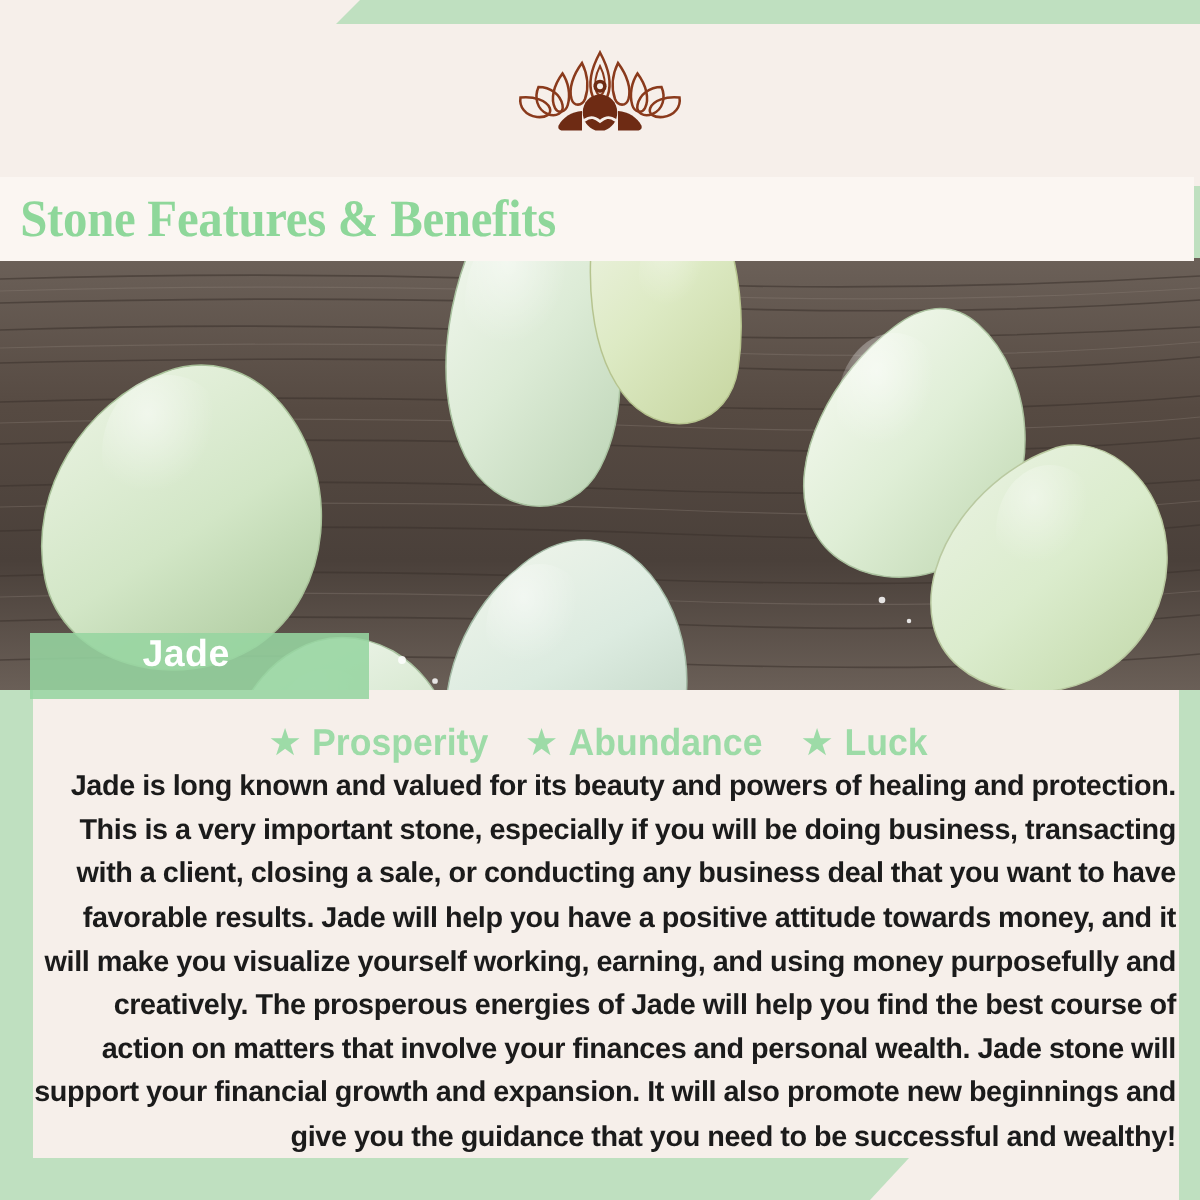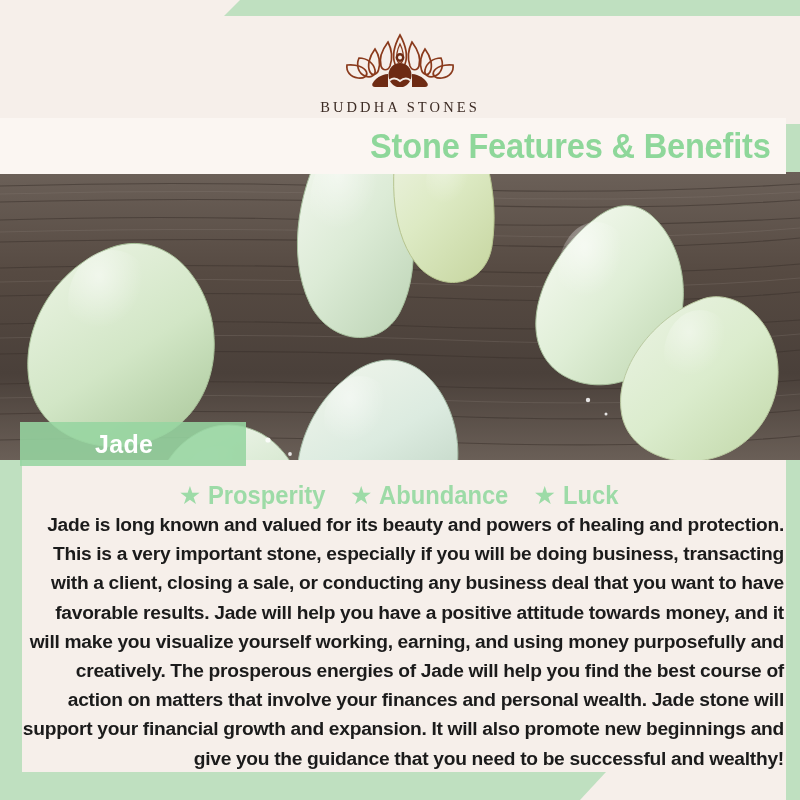--- a/index.html
+++ b/index.html
@@ -49,42 +49,43 @@
   }
   .logo-mark { width:150px; height:62px; display:block; }
   .logo-word{
     font-family:"Liberation Serif", serif;
     font-size:14.5px; letter-spacing:3.1px; color:#3c2b24;
     margin-top:7px; font-weight:400; white-space:nowrap;
   }
 
   
   #title-band{
-    position:absolute; top:118px; left:0; right:14px; height:56px;
-    z-index:3; display:flex; align-items:center; justify-content:flex-end;
+    position:absolute; top:118px; left:0; right:4px; height:56px;
+    z-index:3; display:flex; align-items:center; justify-content:flex-start;
     background:#fbf6f2;
+    font-family:Liberation Serif, serif;
   }
   #page-title{
     font-size:35px; font-weight:bold; color:#8ed79a;
     letter-spacing:-0.2px; white-space:nowrap;
     transform:scaleX(0.93); transform-origin:center;
   }
 
   
   #stone-photo{
     position:absolute; top:172px; left:0; width:800px; height:288px;
     z-index:1; overflow:hidden; background:#5d5148;
   }
   #stone-photo svg{ display:block; width:100%; height:100%; }
 
   
   #jade-label-bar{
     position:absolute; left:20px; top:422px; width:226px; height:44px;
     background:rgba(150,213,160,0.88);
-    z-index:4; display:flex; align-items:center;
+    z-index:4; display:flex; 
   }
   #jade-label-text{
     color:#ffffff; font-size:25px; font-weight:bold;
     letter-spacing:0.3px; margin-left:75px;
   }
 
   
   #benefits-row{
     position:absolute; top:477px; left:0; right:0; height:36px; z-index:4;
     display:flex; align-items:center; justify-content:center; gap:18px;
@@ -138,21 +139,20 @@
           <path d="M75 33 C68.5 33 63.5 38.2 63.5 45 C63.5 50.6 67 55.2 72 57 L78 57 C83 55.2 86.5 50.6 86.5 45 C86.5 38.2 81.5 33 75 33 Z"></path>
           <path d="M63 44 C56 44.5 50 48.5 47.5 53.5 C46.6 55.4 47.8 57 50 57 L63 57 Z"></path>
           <path d="M87 44 C94 44.5 100 48.5 102.5 53.5 C103.4 55.4 102.2 57 100 57 L87 57 Z"></path>
         </g>
         <g fill="none" stroke="#f6efea" stroke-width="1.9" stroke-linecap="round">
           <path d="M65 50 C69 47 72 48.5 75 51 C78 48.5 81 47 85 50"></path>
         </g>
         <circle cx="75" cy="27.5" r="2" fill="#f6efea"></circle>
       </svg>
     </span>
-    <div class="logo-word">BUDDHA STONES</div>
   </div>
 </div>
 
 <div id="title-band">
   <div id="page-title">Stone Features &amp; Benefits</div>
 </div>
 
 <div id="stone-photo">
   <svg viewBox="0 0 800 288" xmlns="http://www.w3.org/2000/svg" preserveAspectRatio="xMidYMid slice">
     <defs>

